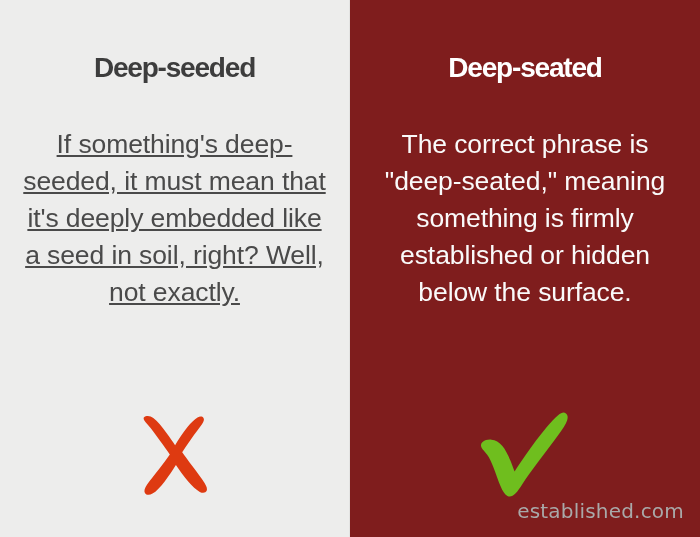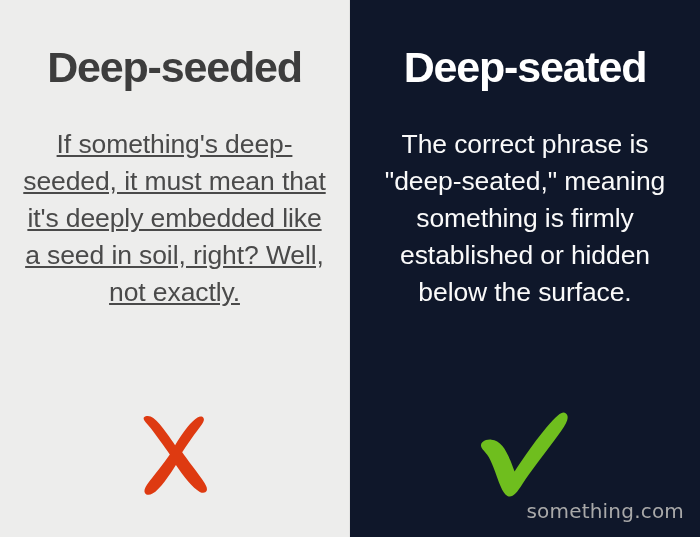--- a/index.html
+++ b/index.html
@@ -26,27 +26,27 @@
     box-sizing: border-box;
     display: flex;
     flex-direction: column;
     align-items: center;
   }
   #panel-left {
     background: #ededec;
     border-right: 1px solid #e3e3e2;
   }
   #panel-right {
-    background: #0f172a;
+    background: #7f1d1d;
   }
   .panel-title {
-    margin: 8px;
+    margin: 16px;
     padding: 0;
     font-weight: bold;
-    font-size: 43px;
+    font-size: 28px;
     letter-spacing: -1.2px;
     line-height: 1;
     position: absolute;
     top: 38px;
     left: 0;
     right: 0;
     text-align: center;
     white-space: nowrap;
   }
   #panel-left .panel-title {
@@ -119,16 +119,16 @@
   </div>
 
   <div class="panel" id="panel-right">
     <h1 class="panel-title">Deep-seated</h1>
     <p class="panel-body">The correct phrase is "deep-seated," meaning something is firmly established or hidden below the surface.</p>
     <div class="mark-wrap">
       <svg id="check-mark-icon" viewBox="0 0 88 90" xmlns="http://www.w3.org/2000/svg">
         <path fill="#6fbe1e" d="M84.6 3.2c2.1 1.3 2.6 4.1 1.5 7.2-1.3 3.7-4.3 8.3-8.1 13.6-6.1 8.6-14.4 19.3-21.5 28.8-6.1 8.1-11.4 15.4-14.9 20.9-2.6 4.1-4.9 7.5-7.2 9.8-2.6 2.6-5.3 3.6-8 2.4-2.8-1.3-4.8-4.8-6.7-9.3-2.4-5.7-4.8-13-7.4-19.7-1.9-4.9-3.8-9.2-6.1-12.2-2.2-2.9-4.6-4.9-5.7-7.2-1-2.1-0.5-4.2 1.4-5.7 2-1.6 5.2-2.5 8.6-2.1 3.9 0.4 7.7 2.4 10.9 6.3 3.1 3.8 5.9 9.4 8.2 15 1.6 3.9 2.9 7.6 4 10.6 2.6-4.2 6.6-10.3 11.4-17.1 6.4-9.1 14-19.3 20.8-27.4 4.2-5 8.1-9.3 11.3-11.9 3.1-2.5 5.8-3.4 7.5-1.9z"></path>
       </svg>
     </div>
-    <div id="watermark">something.com</div>
+    <div id="watermark">established.com</div>
   </div>
 
 </div>
 
 </body></html>

